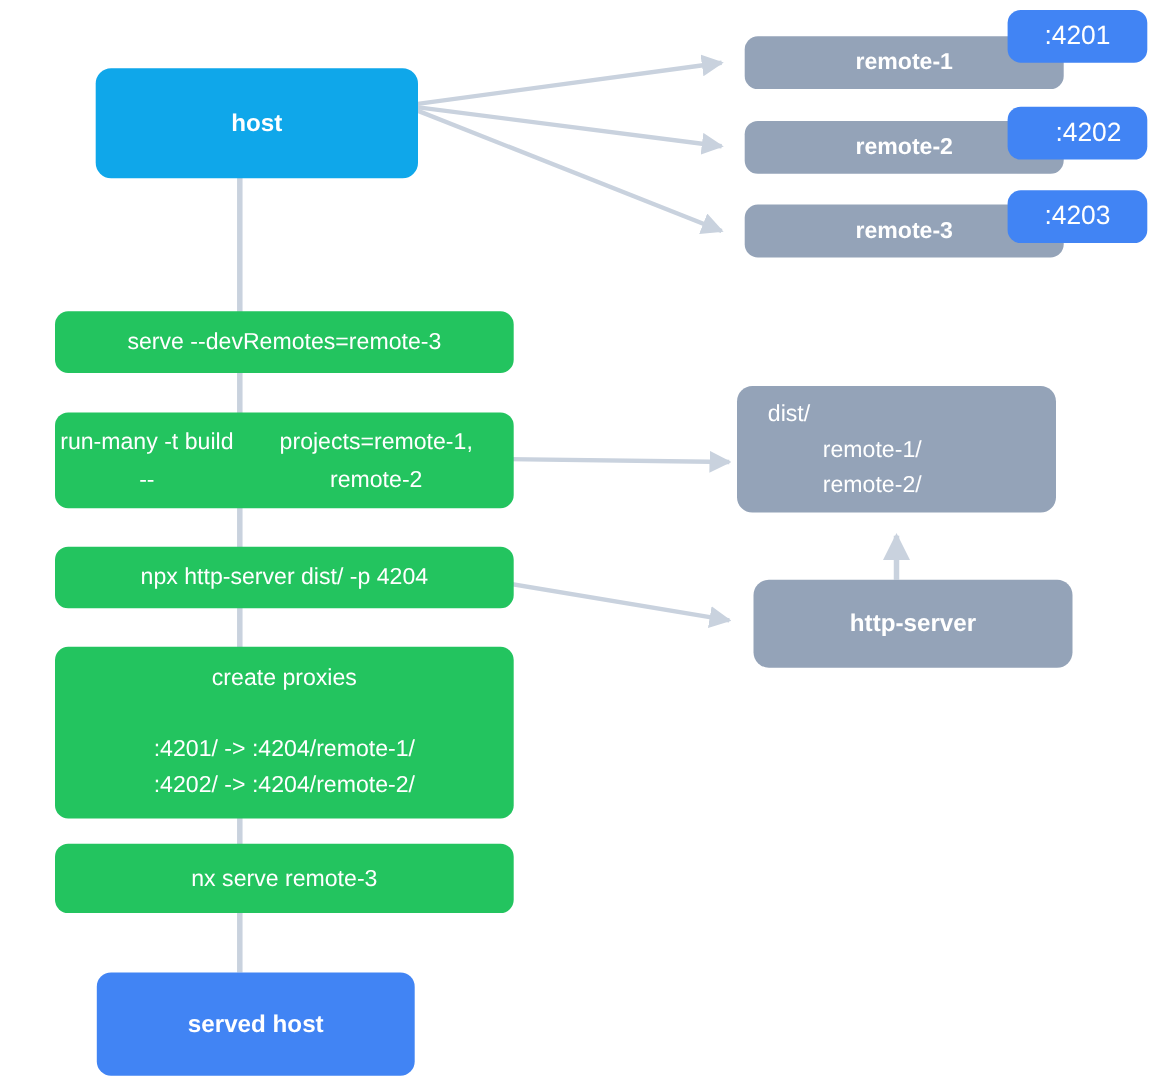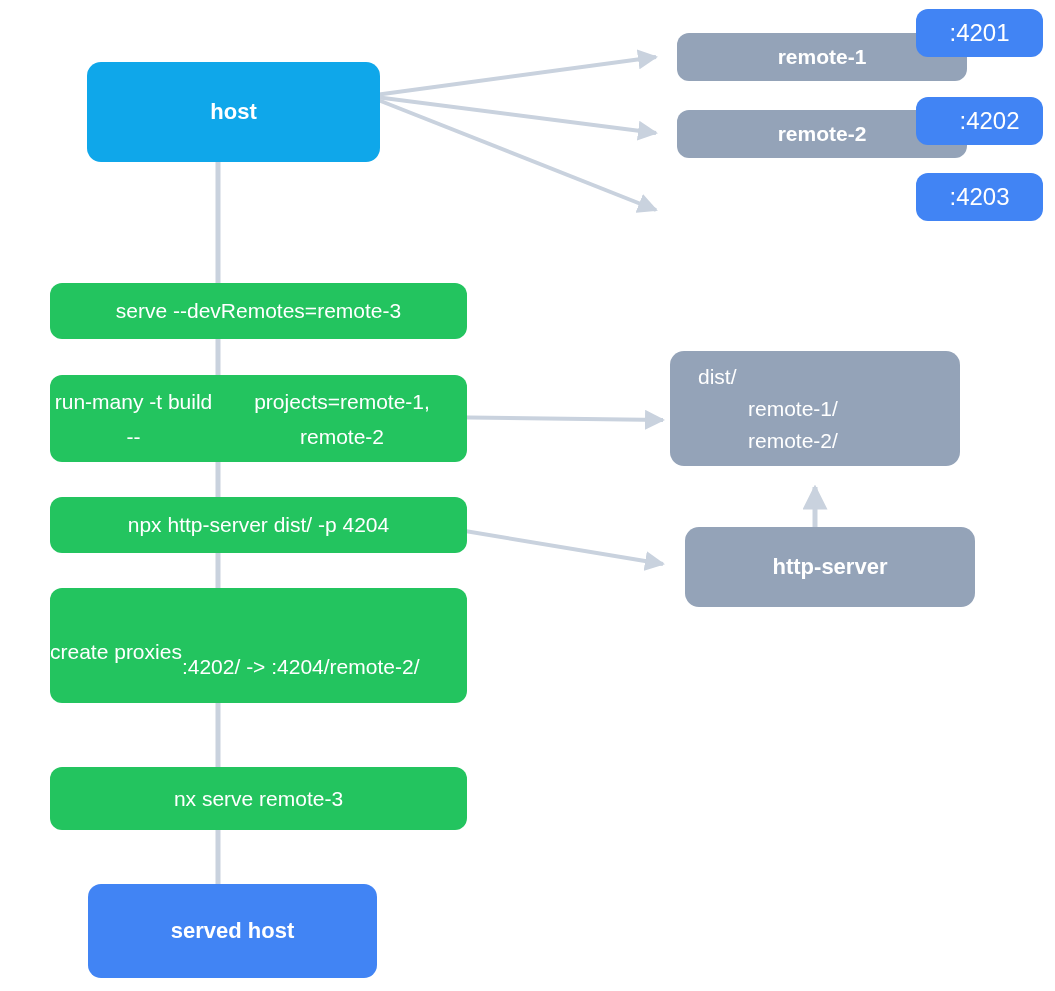--- a/index.html
+++ b/index.html
@@ -30,21 +30,21 @@
   }
   .bold { font-weight: 700; margin-left: 15px; }
 
   .host-box   { left: 72px;  top: 62px;  width: 293px; height: 100px; background: var(--host-blue, #0fa7ea); font-size: 22px; border-radius: 14px; }
   .served-box { left: 73px;  top: 884px; width: 289px; height: 94px;  background: var(--accent-blue, #4184f4); font-size: 22px; }
 
   .green-box  { left: 10px; width: 417px; background: var(--green, #23c45f); font-size: 21px; text-align: center; border-radius: 12px; margin-left: 40px; }
   .g1 { top: 283px; height: 56px; }
   .g2 { top: 375px; height: 87px; flex-direction: row; line-height: 35px; }
   .g3 { top: 497px; height: 56px; }
-  .g4 { top: 588px; height: 115px; justify-content: flex-start; padding-top: 12px; }
+  .g4 { top: 588px; height: 156px; flex-direction: column; justify-content: flex-start; padding-top: 12px; }
   .g4 .proxy-title { line-height: 34px; }
   .g4 .proxy-maps  { margin-top: 30px; line-height: 33px; }
   .g5 { top: 767px; height: 63px; }
 
   .remote-box {
     left: 662px; width: 290px; height: 48px;
     background: var(--gray, #94a3b8);
     font-size: 21px; border-radius: 12px; z-index: 1;
   }
   .r1 { top: 33px; }
@@ -98,20 +98,23 @@
   <div class="box host-box bold">
     <span>host</span>
   </div>
 
   <div class="box remote-box bold r1">
     <span>remote-1</span>
   </div>
   <div class="box remote-box bold r2">
     <span>remote-2</span>
   </div>
+  <div class="box remote-box bold r3">
+    <span>remote-3</span>
+  </div>
 
   <div class="box port-badge b1">
     <span>:4201</span>
   </div>
   <div class="box port-badge b2">
     <span>:4202</span>
   </div>
   <div class="box port-badge b3">
     <span>:4203</span>
   </div>
@@ -125,20 +128,21 @@
     <div>projects=remote-1, remote-2</div>
   </div>
 
   <div class="box green-box g3">
     <span>npx http-server dist/ -p 4204</span>
   </div>
 
   <div class="box green-box g4">
     <div class="proxy-title">create proxies</div>
     <div class="proxy-maps">
+      <div>:4201/ -&gt; :4204/remote-1/</div>
       <div>:4202/ -&gt; :4204/remote-2/</div>
     </div>
   </div>
 
   <div class="box green-box g5">
     <span>nx serve remote-3</span>
   </div>
 
   <div class="box dist-box">
     <div>dist/</div>

